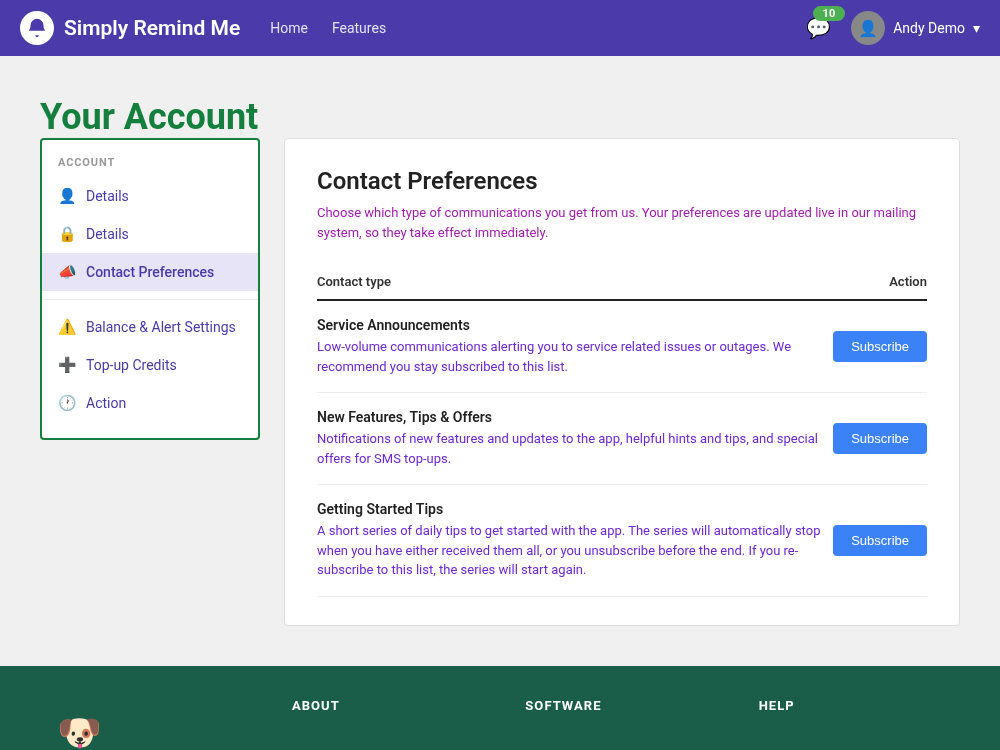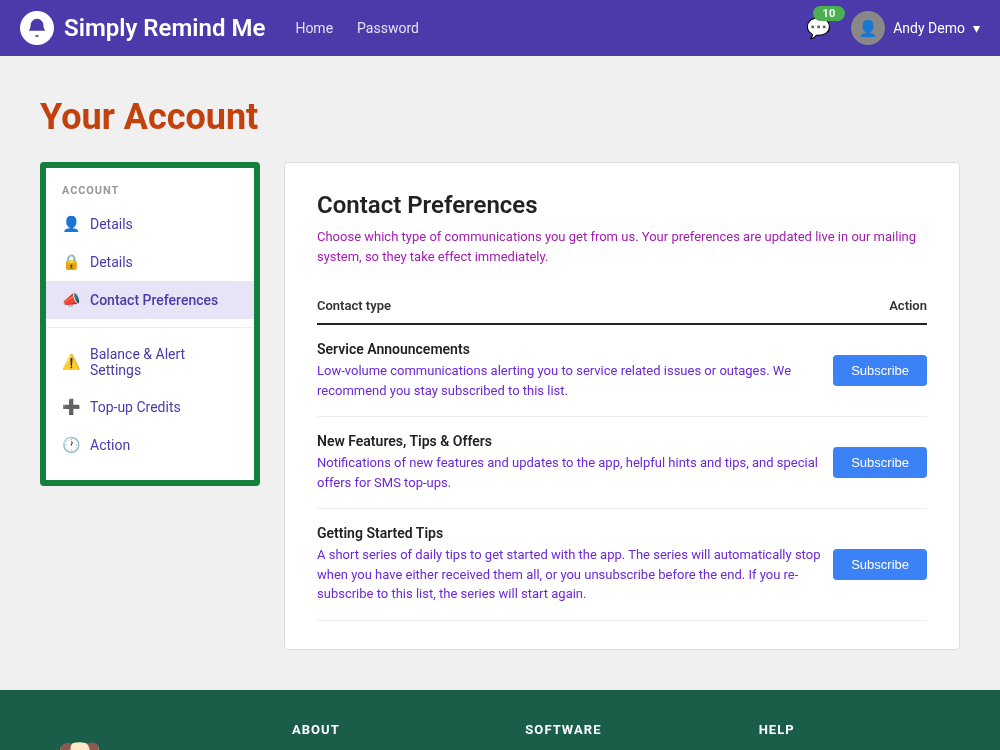--- a/index.html
+++ b/index.html
@@ -11,21 +11,21 @@
       display: flex;
       align-items: center;
       padding: 0 20px;
       height: 56px;
     }
     .nav-brand {
       display: flex;
       align-items: center;
       gap: 10px;
       color: white;
-      font-size: 24px;
+      font-size: 21px;
       font-weight: 600;
       margin-right: 30px;
     }
     .nav-logo {
       width: 34px;
       height: 34px;
       background: white;
       border-radius: 50%;
       display: flex;
       align-items: center;
@@ -80,36 +80,35 @@
     }
 
     
     .main-content {
       padding: 40px 40px 40px 40px;
       background: #f0f0f0;
     }
     h1.page-title {
       font-size: 36px;
       font-weight: 700;
-      color: #c2410c;
-      margin-bottom: 24px;
+      color: #15803d;
     }
 
     .account-layout {
       display: flex;
       gap: 24px;
       align-items: flex-start;
     }
 
     
     .sidebar {
       width: 220px;
       background: white;
       border-radius: 4px;
-      border: 6px solid #15803d;
+      border: 2px solid #15803d;
       padding: 16px 0;
       flex-shrink: 0;
     }
     .sidebar-section-label {
       font-size: 11px;
       font-weight: 700;
       color: #999;
       letter-spacing: 0.08em;
       padding: 0 16px 8px 16px;
       text-transform: uppercase;
@@ -239,21 +238,21 @@
   <div class="nav-brand">
     <div class="nav-logo">
       <svg viewBox="0 0 24 24" fill="#4a3aaa">
         <path d="M12 2a7 7 0 00-7 7c0 3.5-1.5 5-2 6h18c-.5-1-2-2.5-2-6a7 7 0 00-7-7zm0 20a2 2 0 002-2h-4a2 2 0 002 2z"></path>
       </svg>
     </div>
     <span>Simply Remind Me</span>
   </div>
   <div class="nav-links">
     <a class="nav-link" href="#">Home</a>
-    <a class="nav-link" href="#">Password</a>
+    <a class="nav-link" href="#">Features</a>
   </div>
   <div class="nav-right">
     <div class="nav-chat">
       💬
       <span class="nav-badge">10</span>
     </div>
     <div class="nav-user">
       <div class="nav-avatar">👤</div>
       <span>Andy Demo</span>
       <span>▾</span>

